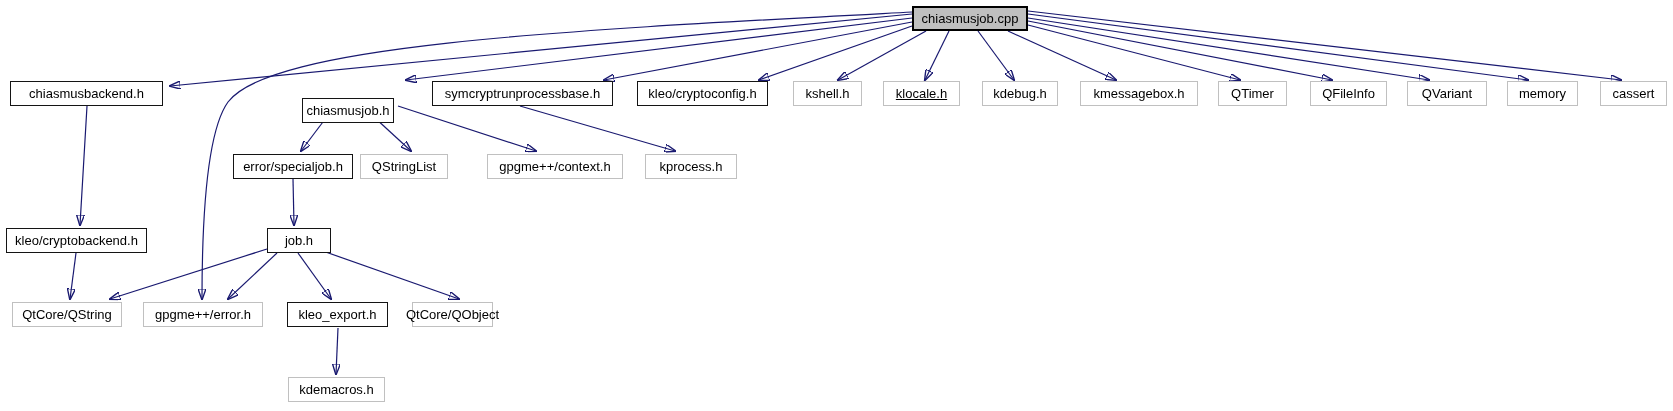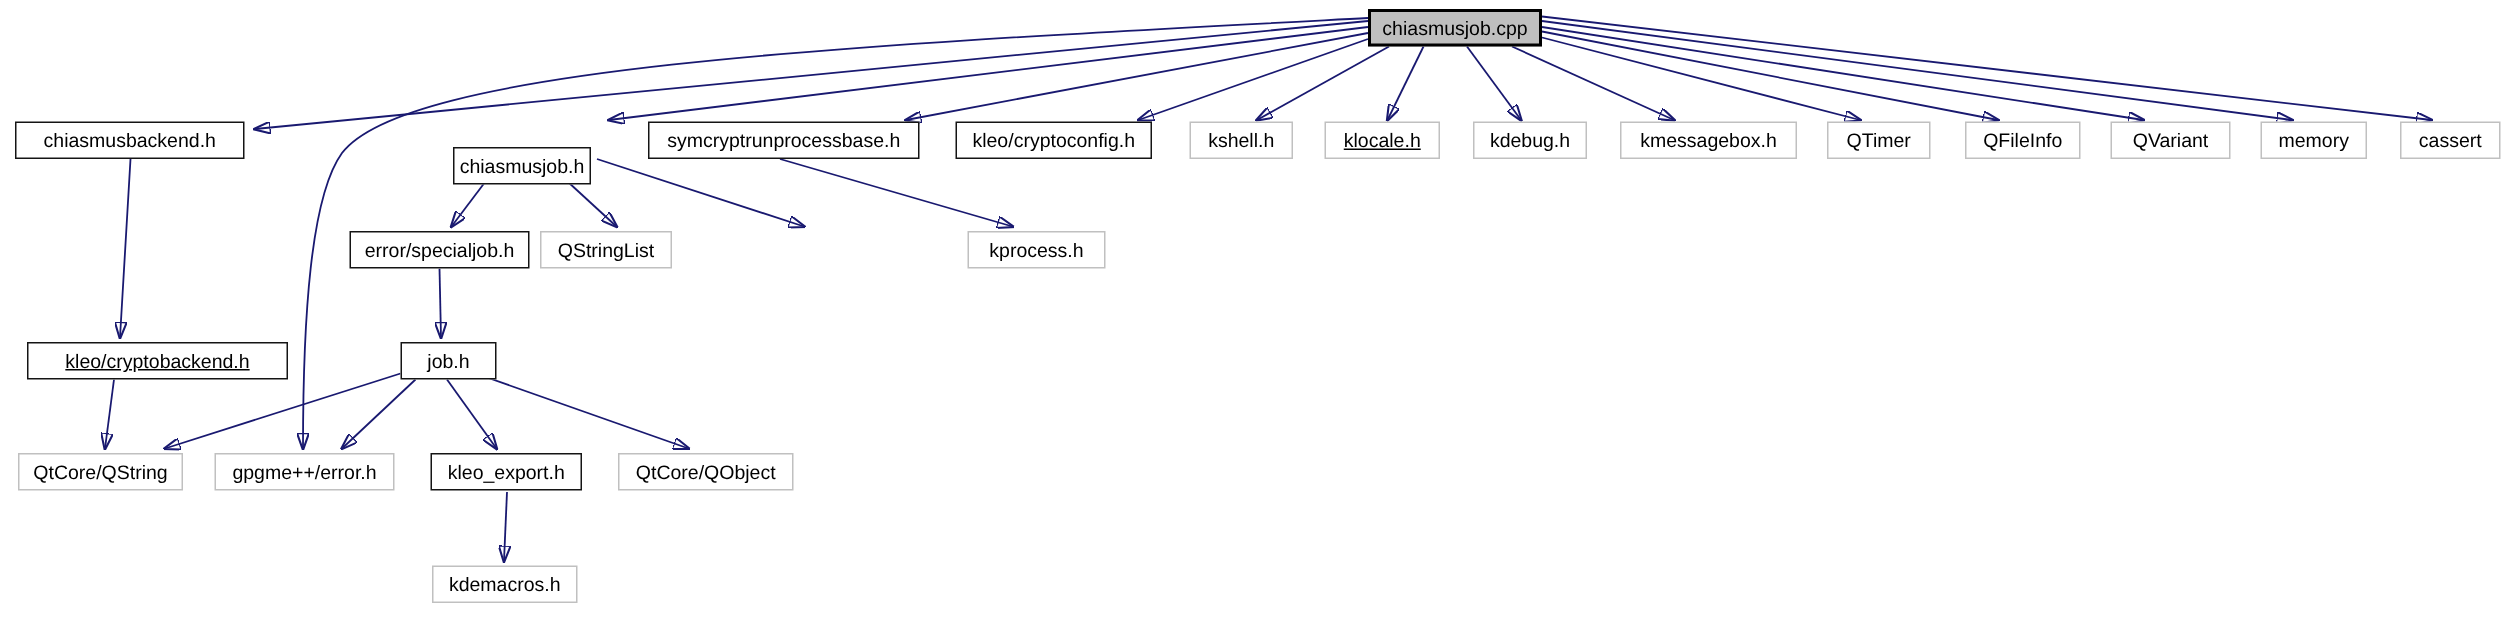--- a/index.html
+++ b/index.html
@@ -128,41 +128,44 @@
   <div class="node" style="left:1600px; top:81px; width:67px;">
     <span>cassert</span>
   </div>
 
   <div class="node doc" style="left:233px; top:154px; width:120px;">
     <span>error/specialjob.h</span>
   </div>
   <div class="node" style="left:360px; top:154px; width:88px;">
     <span>QStringList</span>
   </div>
+  <div class="node" style="left:487px; top:154px; width:136px;">
+    <span>gpgme++/context.h</span>
+  </div>
   <div class="node" style="left:645px; top:154px; width:92px;">
     <span>kprocess.h</span>
   </div>
 
-  <div class="node doc" style="left:18px; top:228px; width:174px;text-decoration:underline;">
+  <div class="node doc" style="left:6px; top:228px; width:141px;">
     <span>kleo/cryptobackend.h</span>
   </div>
   <div class="node doc" style="left:267px; top:228px; width:64px;">
     <span>job.h</span>
   </div>
 
   <div class="node" style="left:12px; top:302px; width:110px;">
     <span>QtCore/QString</span>
   </div>
   <div class="node" style="left:143px; top:302px; width:120px;">
     <span>gpgme++/error.h</span>
   </div>
   <div class="node doc" style="left:287px; top:302px; width:101px;">
     <span>kleo_export.h</span>
   </div>
-  <div class="node" style="left:412px; top:302px; width:117px;">
+  <div class="node" style="left:412px; top:302px; width:81px;">
     <span>QtCore/QObject</span>
   </div>
 
   <div class="node" style="left:288px; top:377px; width:97px;">
     <span>kdemacros.h</span>
   </div>
 
 </div>
 
 </body></html>

